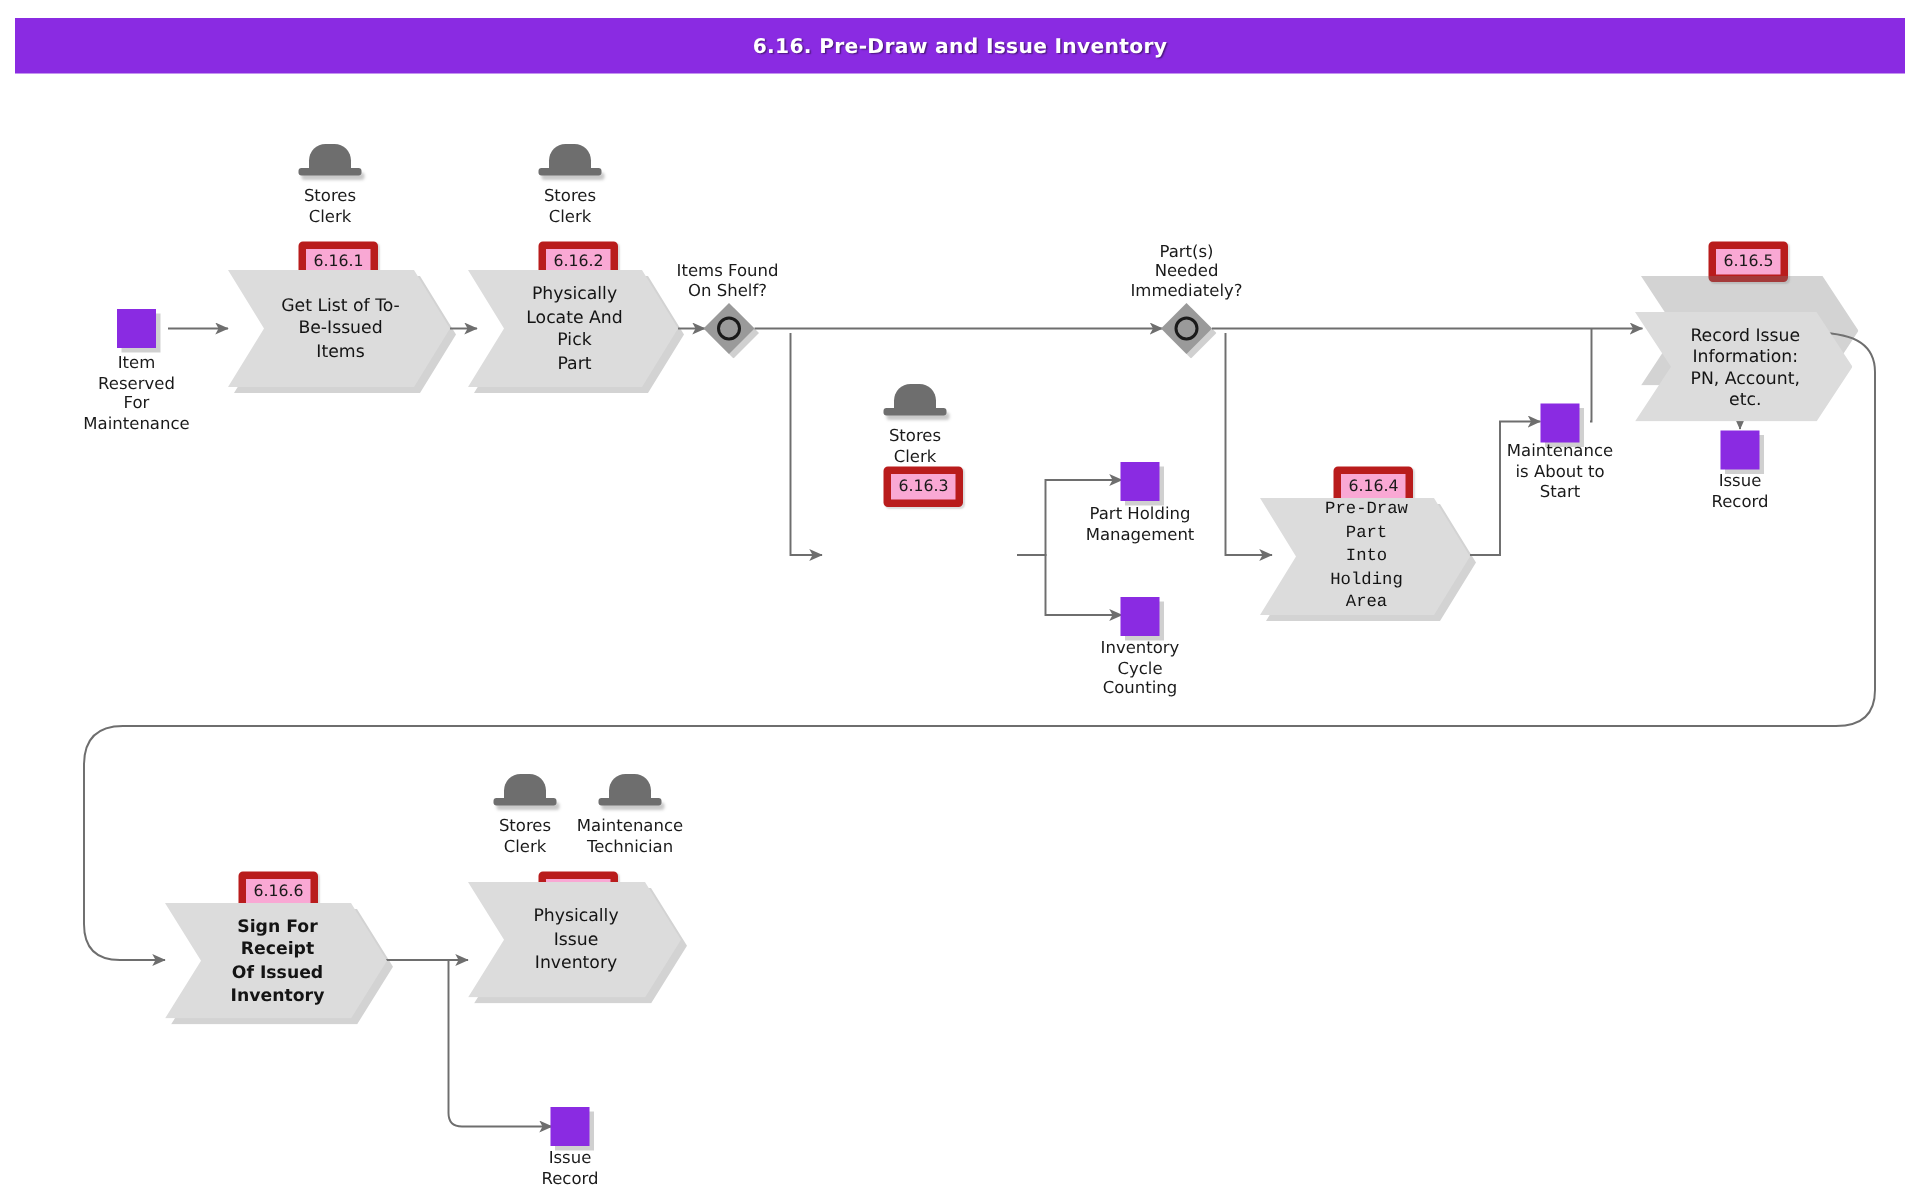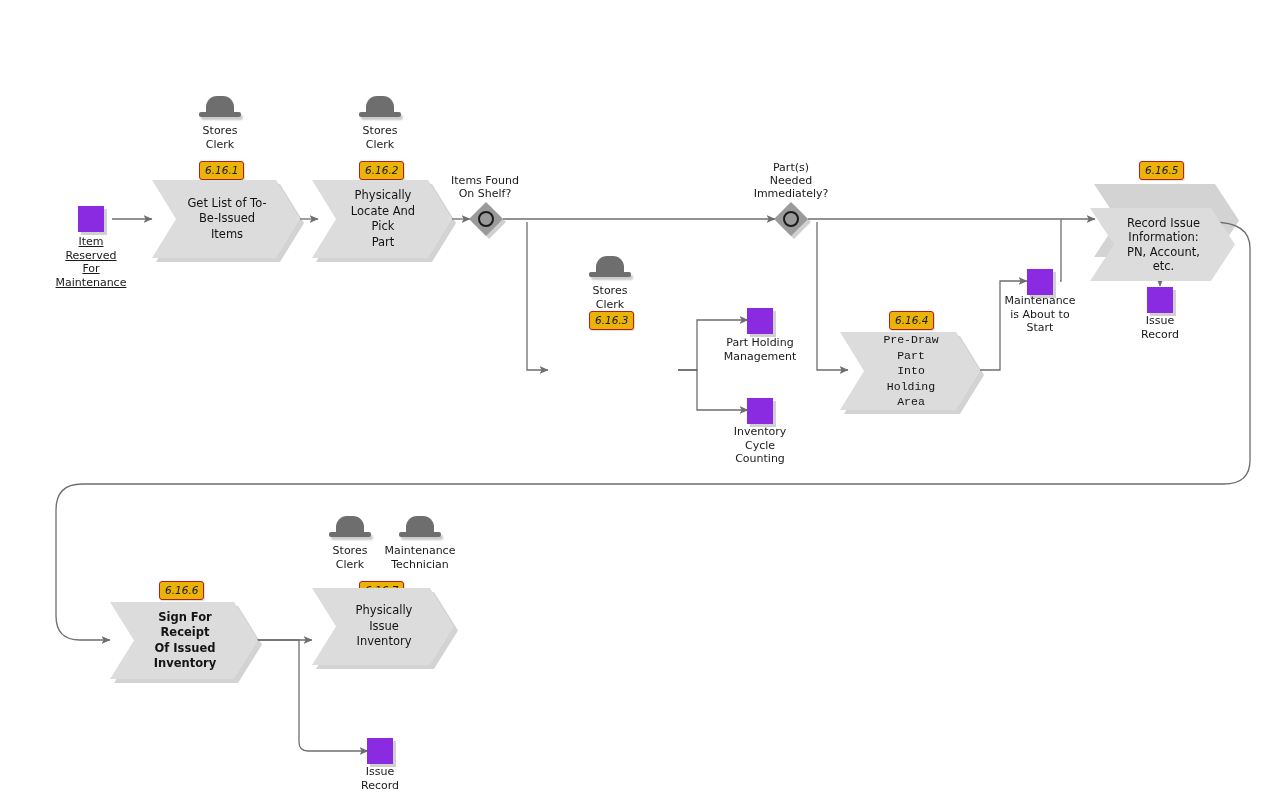--- a/index.html
+++ b/index.html
@@ -35,25 +35,24 @@
     background:#dcdcdc;border:0;
     clip-path:polygon(0 0, calc(100% - 24px) 0, 100% 50%, calc(100% - 24px) 100%, 0 100%, 24px 50%);
     display:flex;align-items:center;justify-content:center;
     box-sizing:border-box;padding:4px 28px 4px 30px;
     font-size:11.5px;line-height:15.5px;text-align:center;color:#141414;
   }
 
   
   .badge{
     position:absolute;
-    background:#eab308;border:1px solid #b91c1c;border-radius:3px;
+    background:#f9a8d4;border:5px solid #b91c1c;border-radius:3px;
     font-size:10.5px;line-height:13px;color:#1a1a1a;
     padding:2px 5px 2px 5px;white-space:nowrap;
     box-shadow:1px 1px 1px rgba(140,140,140,.30);
-    font-style:italic;
   }
 
   
   .role{position:absolute;text-align:center;}
   .role .hat{position:relative;width:42px;height:26px;margin:0 auto;}
   .role .dome{
     position:absolute;left:7px;top:0;width:28px;height:18px;
     background:#6e6e6e;border-radius:11px 11px 2px 2px;
   }
   .role .brim{
@@ -93,20 +92,23 @@
   .evlabel{
     position:absolute;text-align:center;font-size:11px;line-height:13.5px;
     color:#1a1a1a;white-space:pre-line;
   }
 </style>
 </head>
 <body>
 
 <div id="canvas">
 
+  <div class="titlebar">
+    <span class="t">6.16. Pre-Draw and Issue Inventory</span>
+  </div>
 
   <svg id="wires" viewBox="0 0 1280 801" xmlns="http://www.w3.org/2000/svg">
     <defs>
       <marker id="ah" markerWidth="9" markerHeight="8" refX="8.5" refY="4" orient="auto" markerUnits="userSpaceOnUse">
         <path d="M0,0 L9,4 L0,8 L2.2,4 Z" fill="#6E6E6E"></path>
       </marker>
     </defs>
     <g fill="none" stroke="#6E6E6E" stroke-width="1.3" marker-end="url(#ah)">
 
       <path d="M112,219 L152,219"></path>
@@ -179,21 +181,21 @@
         <div class="brim"></div>
       </div>
     <div class="rlabel" style="width: 110px; margin-left: -34px; white-space: pre-line;">Maintenance
 Technician</div>
   </div>
 
   <div class="ev" style="left:78px;top:206px;width:26px;height:26px;">
     <div class="eshd"></div>
       <div class="ebody"></div>
   </div>
-  <div class="evlabel" style="left: 35px; top: 235px; width: 112px; white-space: pre-line; text-decoration: underline;">Item
+  <div class="evlabel" style="left: 35px; top: 235px; width: 112px; white-space: pre-line;">Item
 Reserved
 For
 Maintenance</div>
 
   <div class="badge" style="left:199px;top:161px;">6.16.1</div>
   <div class="taskwrap" style="left:152px;top:180px;width:148px;height:78px;">
     <div class="shd"></div>
     <div class="body" style="white-space: pre-line;">Get List of To-
 Be-Issued
 Items</div>

